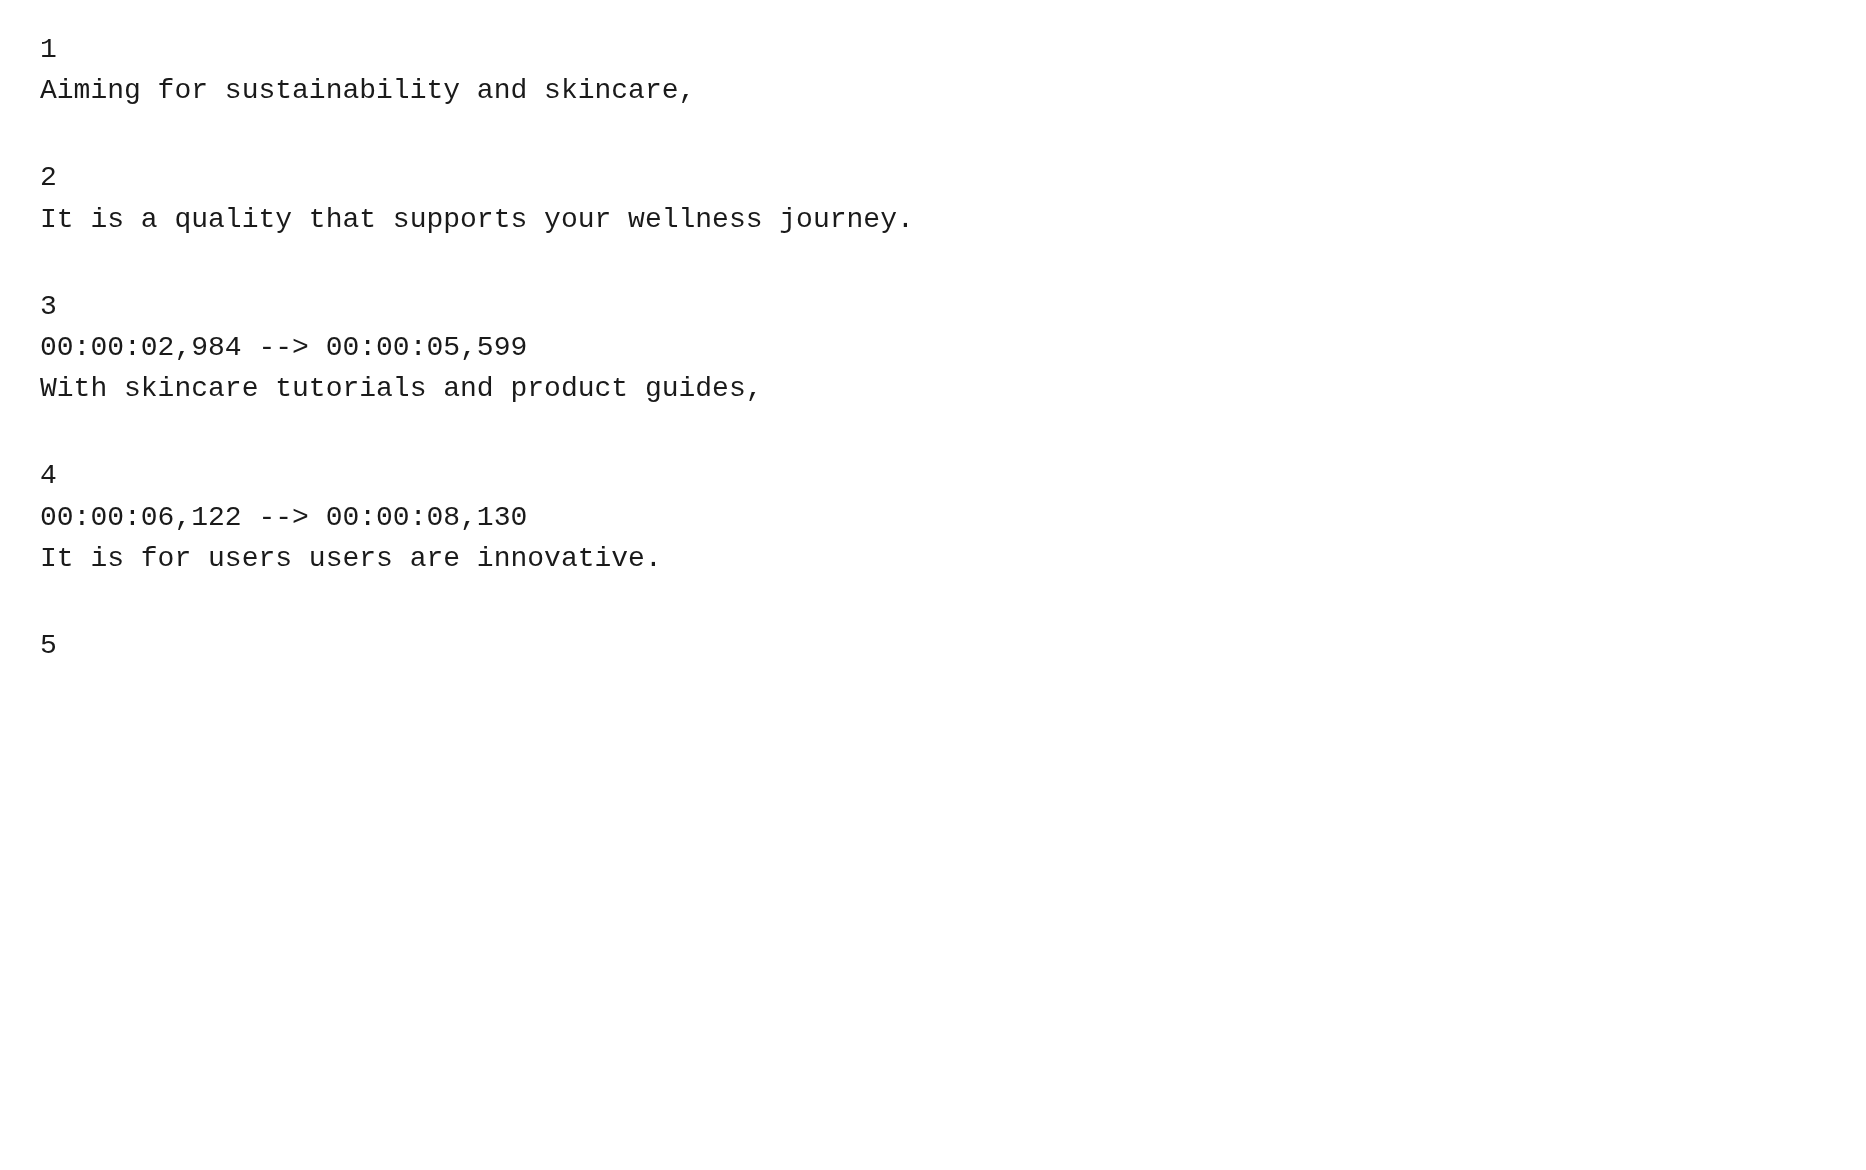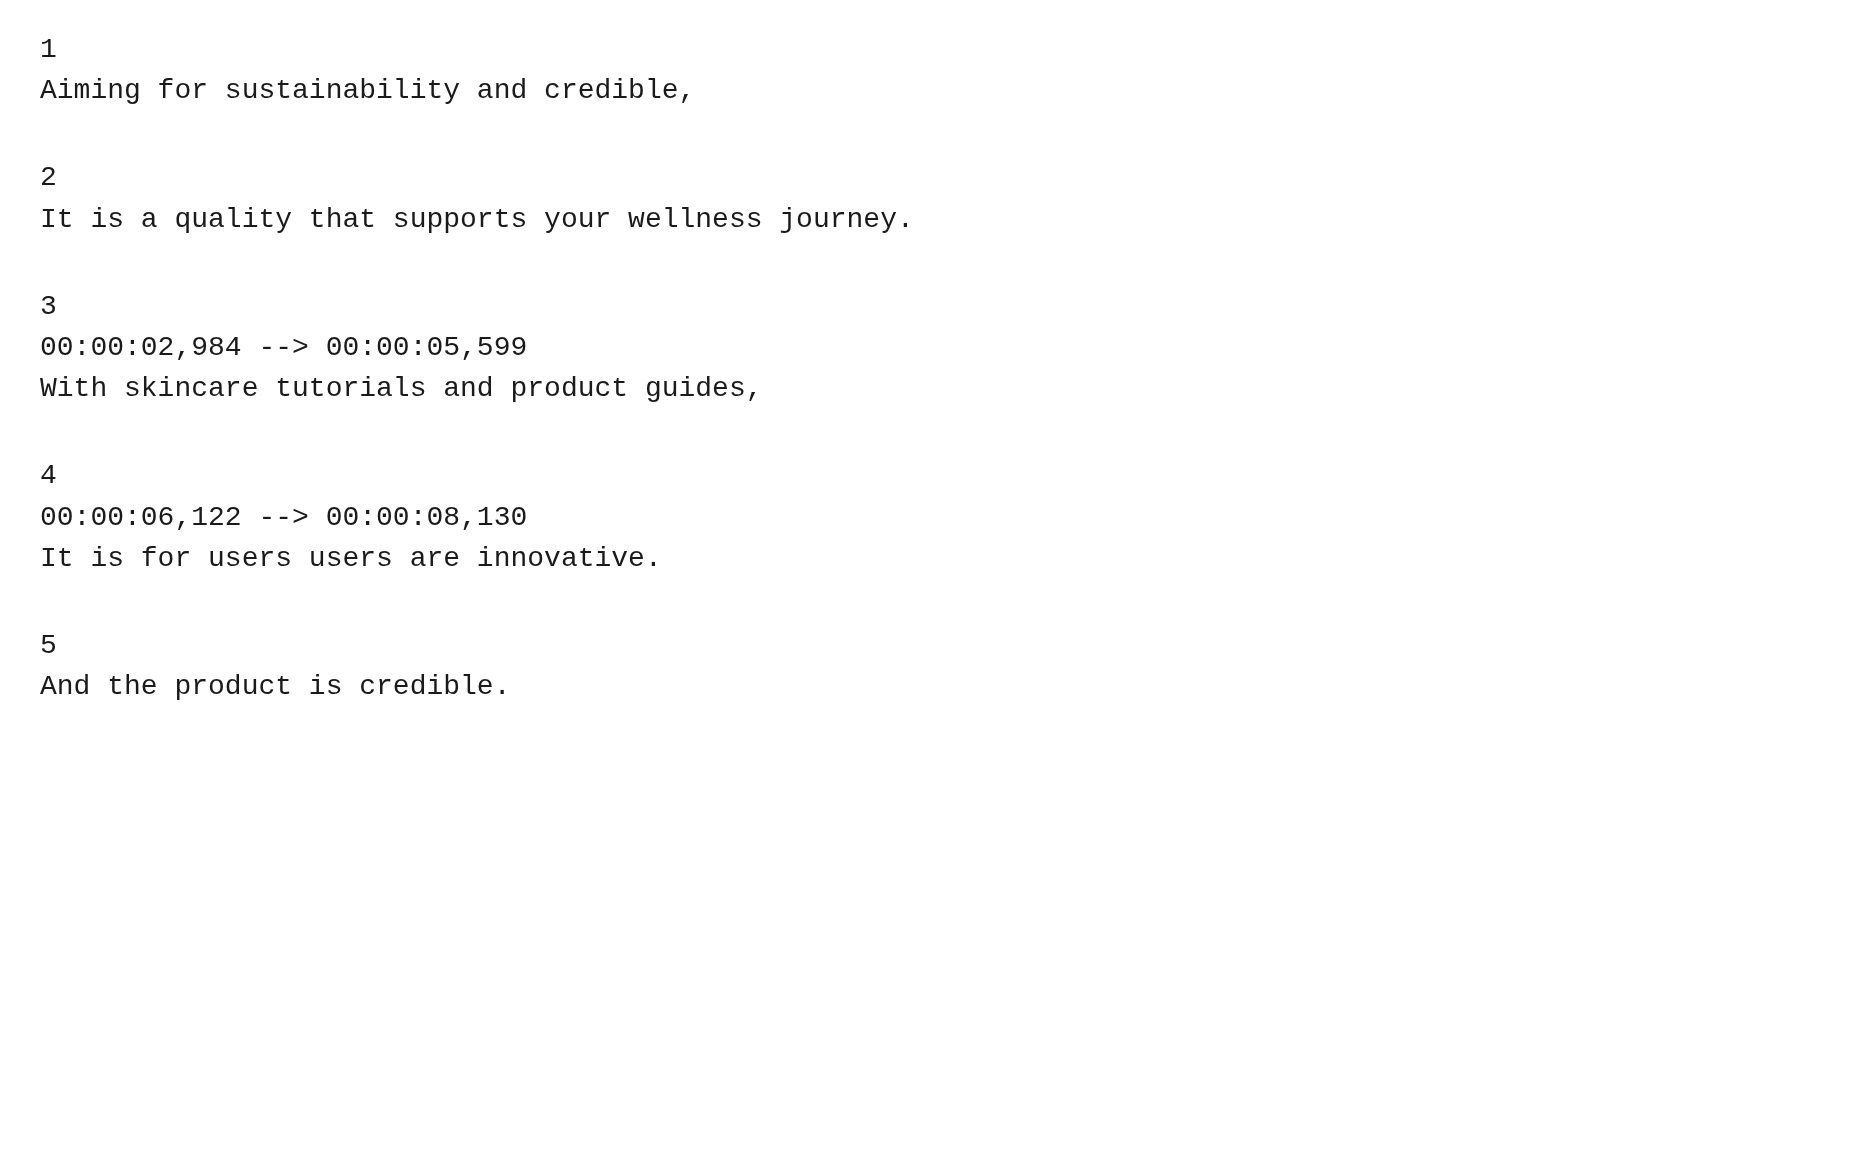--- a/index.html
+++ b/index.html
@@ -36,33 +36,32 @@
     .subtitle-text {
       display: block;
     }
   </style>
 </head>
 <body>
 
 <div id="subtitle-container">
     <div class="subtitle-block">
       <span class="subtitle-index">1</span>
-      <span class="subtitle-text">Aiming for sustainability and credible,</span>
+      <span class="subtitle-text">Aiming for sustainability and skincare,</span>
     </div>
     <div class="subtitle-block">
       <span class="subtitle-index">2</span>
       <span class="subtitle-text">It is a quality that supports your wellness journey.</span>
     </div>
     <div class="subtitle-block">
       <span class="subtitle-index">3</span>
       <span class="subtitle-timecode">00:00:02,984 --&gt; 00:00:05,599</span>
       <span class="subtitle-text">With skincare tutorials and product guides,</span>
     </div>
     <div class="subtitle-block">
       <span class="subtitle-index">4</span>
       <span class="subtitle-timecode">00:00:06,122 --&gt; 00:00:08,130</span>
       <span class="subtitle-text">It is for users users are innovative.</span>
     </div>
     <div class="subtitle-block">
       <span class="subtitle-index">5</span>
-      <span class="subtitle-text">And the product is credible.</span>
     </div>
   </div>
 
 </body></html>

